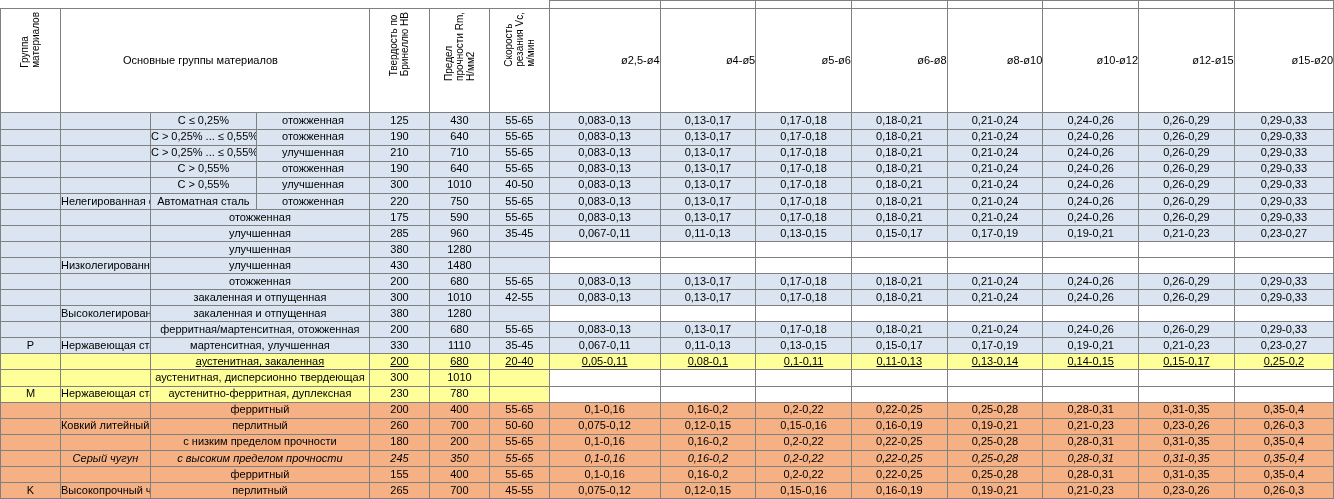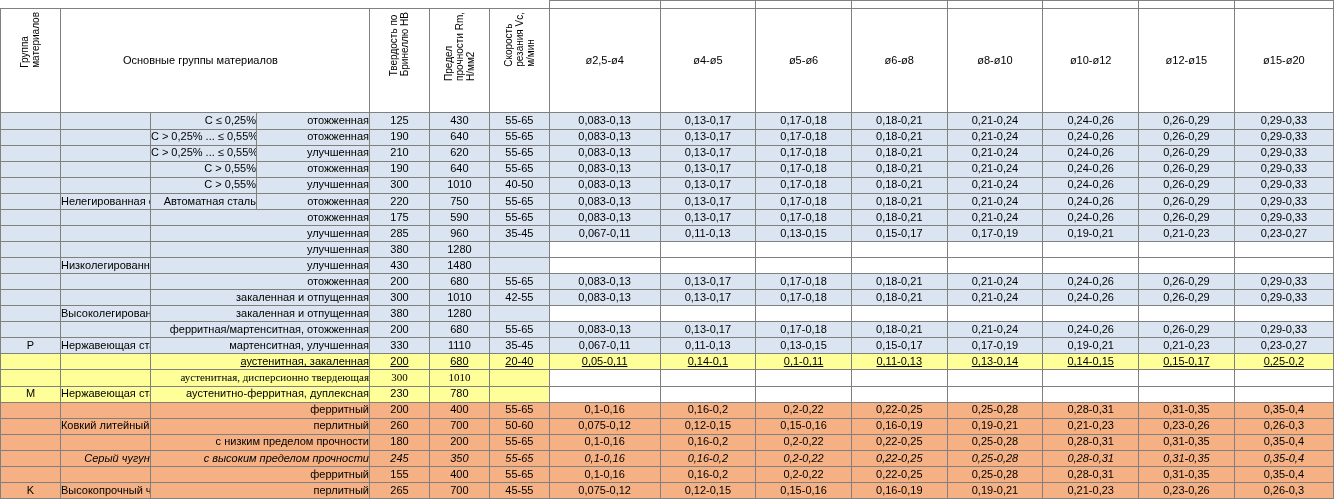--- a/index.html
+++ b/index.html
@@ -61,31 +61,31 @@
     padding-top: 3px;
   }
   .hdr-left {
     text-align: left;
     padding-left: 3px;
     vertical-align: bottom;
     padding-bottom: 2px;
     font-size: 10px;
   }
   .hdr-center-bottom {
-    text-align: center;
+    text-align: right;
     vertical-align: bottom;
     padding-bottom: 2px;
     font-weight: bold;
     font-size: 10px;
   }
   .blank { background: #ffffff; border: 1px solid #808080; }
   .nob { border: none; }
 
   
-  td.txt { text-align: right; padding-left: 3px; font-size: 10.5px; }
+  td.txt { text-align: center; padding-left: 3px; font-size: 10.5px; }
   td.num { text-align: center; font-size: 10.5px; }
 
   
   .grp-P { background: #dbe5f1; }
   .grp-M { background: #ffff99; }
   .grp-K { background: #f5b183; }
   .empty-white { background: #ffffff; }
 
   .grouplabel {
     text-align: center;
@@ -199,21 +199,21 @@
           <td class="grp-P num"><span>0,24-0,26</span></td>
           <td class="grp-P num"><span>0,26-0,29</span></td>
           <td class="grp-P num"><span>0,29-0,33</span></td>
         </tr>
         <tr style="height: 16px;">
           <td class="grp-P grouplabel"><span></span></td>
           <td class="grp-P txt"><span></span></td>
           <td class="grp-P txt"><span>C &gt; 0,25%  ... ≤ 0,55%</span></td>
           <td class="grp-P txt"><span>улучшенная</span></td>
           <td class="grp-P num"><span>210</span></td>
-          <td class="grp-P num"><span>620</span></td>
+          <td class="grp-P num"><span>710</span></td>
           <td class="grp-P num"><span>55-65</span></td>
           <td class="grp-P num"><span>0,083-0,13</span></td>
           <td class="grp-P num"><span>0,13-0,17</span></td>
           <td class="grp-P num"><span>0,17-0,18</span></td>
           <td class="grp-P num"><span>0,18-0,21</span></td>
           <td class="grp-P num"><span>0,21-0,24</span></td>
           <td class="grp-P num"><span>0,24-0,26</span></td>
           <td class="grp-P num"><span>0,26-0,29</span></td>
           <td class="grp-P num"><span>0,29-0,33</span></td>
         </tr>
@@ -413,29 +413,29 @@
           <td class="grp-P num"><span>0,23-0,27</span></td>
         </tr>
         <tr style="height: 16px; text-decoration: underline;">
           <td class="grp-M grouplabel"><span></span></td>
           <td class="grp-M txt"><span></span></td>
           <td class="grp-M txt" colspan="2"><span>аустенитная, закаленная</span></td>
           <td class="grp-M num"><span>200</span></td>
           <td class="grp-M num"><span>680</span></td>
           <td class="grp-M num"><span>20-40</span></td>
           <td class="grp-M num"><span>0,05-0,11</span></td>
-          <td class="grp-M num"><span>0,14-0,1</span></td>
+          <td class="grp-M num"><span>0,08-0,1</span></td>
           <td class="grp-M num"><span>0,1-0,11</span></td>
           <td class="grp-M num"><span>0,11-0,13</span></td>
           <td class="grp-M num"><span>0,13-0,14</span></td>
           <td class="grp-M num"><span>0,14-0,15</span></td>
           <td class="grp-M num"><span>0,15-0,17</span></td>
           <td class="grp-M num"><span>0,25-0,2</span></td>
         </tr>
-        <tr style="height: 16px; font-family: Liberation Serif, serif;">
+        <tr style="height: 16px;">
           <td class="grp-M grouplabel"><span></span></td>
           <td class="grp-M txt"><span></span></td>
           <td class="grp-M txt" colspan="2"><span>аустенитная, дисперсионно твердеющая</span></td>
           <td class="grp-M num"><span>300</span></td>
           <td class="grp-M num"><span>1010</span></td>
           <td class="grp-M num"><span></span></td>
           <td class="empty-white num"><span></span></td>
           <td class="empty-white num"><span></span></td>
           <td class="empty-white num"><span></span></td>
           <td class="empty-white num"><span></span></td>

